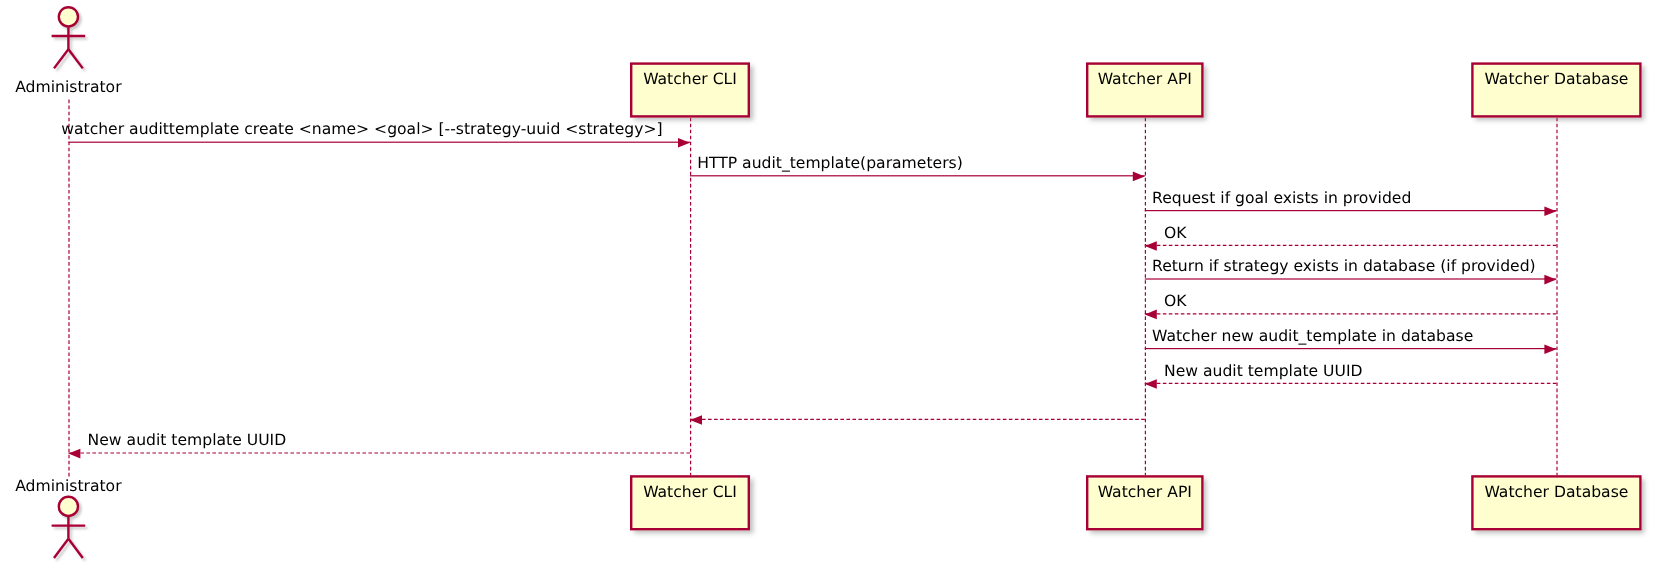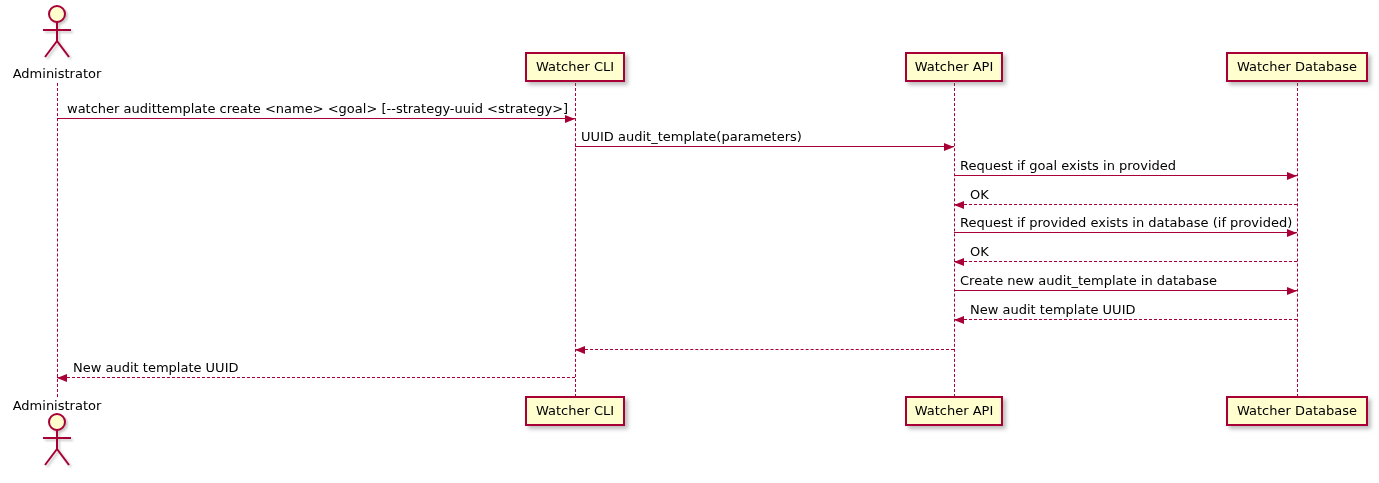--- a/index.html
+++ b/index.html
@@ -5,21 +5,21 @@
   html, body { margin: 0; padding: 0; background: #ffffff; }
   #diagram {
     position: relative;
     width: 1379px; height: 483px;
     background: #ffffff;
     font-family: "DejaVu Sans", sans-serif;
     overflow: hidden;
   }
   .pbox {
     position: absolute;
-    height: 30px;
+    height: 46px;
     box-sizing: border-box;
     line-height: 26px;
     text-align: center;
     font-size: 13px;
     color: #000000;
     background: #FEFECE;
     border: 2px solid #A80036;
     box-shadow: 3px 3px 4px rgba(110,110,110,0.45);
   }
   .lifeline {
@@ -84,39 +84,39 @@
     <div class="pbox" style="left: 525px; top: 52px; width: 100px;">Watcher CLI</div>
     <div class="pbox" style="left: 525px; top: 396px; width: 100px;">Watcher CLI</div>
     <div class="lifeline" style="left: 954px; top: 83px; height: 314px;"></div>
     <div class="pbox" style="left: 905px; top: 52px; width: 98px;">Watcher API</div>
     <div class="pbox" style="left: 905px; top: 396px; width: 98px;">Watcher API</div>
     <div class="lifeline" style="left: 1297px; top: 83px; height: 314px;"></div>
     <div class="pbox" style="left: 1226px; top: 52px; width: 142px;">Watcher Database</div>
     <div class="pbox" style="left: 1226px; top: 396px; width: 142px;">Watcher Database</div>
     <div class="msg-line solid" style="left: 57px; top: 118px; width: 518px;"></div>
     <div class="arrowhead right" style="left: 565px; top: 115px;"></div>
-    <div class="msg-label" style="left: 67px; top: 101px;">watcher audittemplate create &lt;name&gt; &lt;goal&gt; [--strategy-uuid &lt;strategy&gt;]</div>
+    <div class="msg-label" style="left: 51px; top: 101px;">watcher audittemplate create &lt;name&gt; &lt;goal&gt; [--strategy-uuid &lt;strategy&gt;]</div>
     <div class="msg-line solid" style="left: 575px; top: 146px; width: 379px;"></div>
     <div class="arrowhead right" style="left: 944px; top: 143px;"></div>
-    <div class="msg-label" style="left: 581px; top: 129px;">UUID audit_template(parameters)</div>
+    <div class="msg-label" style="left: 581px; top: 129px;">HTTP audit_template(parameters)</div>
     <div class="msg-line solid" style="left: 954px; top: 175px; width: 343px;"></div>
     <div class="arrowhead right" style="left: 1287px; top: 172px;"></div>
     <div class="msg-label" style="left: 960px; top: 158px;">Request if goal exists in provided</div>
     <div class="msg-line dashed" style="left: 954px; top: 204px; width: 343px;"></div>
     <div class="arrowhead left" style="left: 954px; top: 201px;"></div>
     <div class="msg-label" style="left: 970px; top: 187px;">OK</div>
     <div class="msg-line solid" style="left: 954px; top: 232px; width: 343px;"></div>
     <div class="arrowhead right" style="left: 1287px; top: 229px;"></div>
-    <div class="msg-label" style="left: 960px; top: 215px;">Request if provided exists in database (if provided)</div>
+    <div class="msg-label" style="left: 960px; top: 215px;">Return if strategy exists in database (if provided)</div>
     <div class="msg-line dashed" style="left: 954px; top: 261px; width: 343px;"></div>
     <div class="arrowhead left" style="left: 954px; top: 258px;"></div>
     <div class="msg-label" style="left: 970px; top: 244px;">OK</div>
     <div class="msg-line solid" style="left: 954px; top: 290px; width: 343px;"></div>
     <div class="arrowhead right" style="left: 1287px; top: 287px;"></div>
-    <div class="msg-label" style="left: 960px; top: 273px;">Create new audit_template in database</div>
+    <div class="msg-label" style="left: 960px; top: 273px;">Watcher new audit_template in database</div>
     <div class="msg-line dashed" style="left: 954px; top: 319px; width: 343px;"></div>
     <div class="arrowhead left" style="left: 954px; top: 316px;"></div>
     <div class="msg-label" style="left: 970px; top: 302px;">New audit template UUID</div>
     <div class="msg-line dashed" style="left: 575px; top: 349px; width: 379px;"></div>
     <div class="arrowhead left" style="left: 575px; top: 346px;"></div>
     <div class="msg-line dashed" style="left: 57px; top: 377px; width: 518px;"></div>
     <div class="arrowhead left" style="left: 57px; top: 374px;"></div>
     <div class="msg-label" style="left: 73px; top: 360px;">New audit template UUID</div>
   </div>
 

